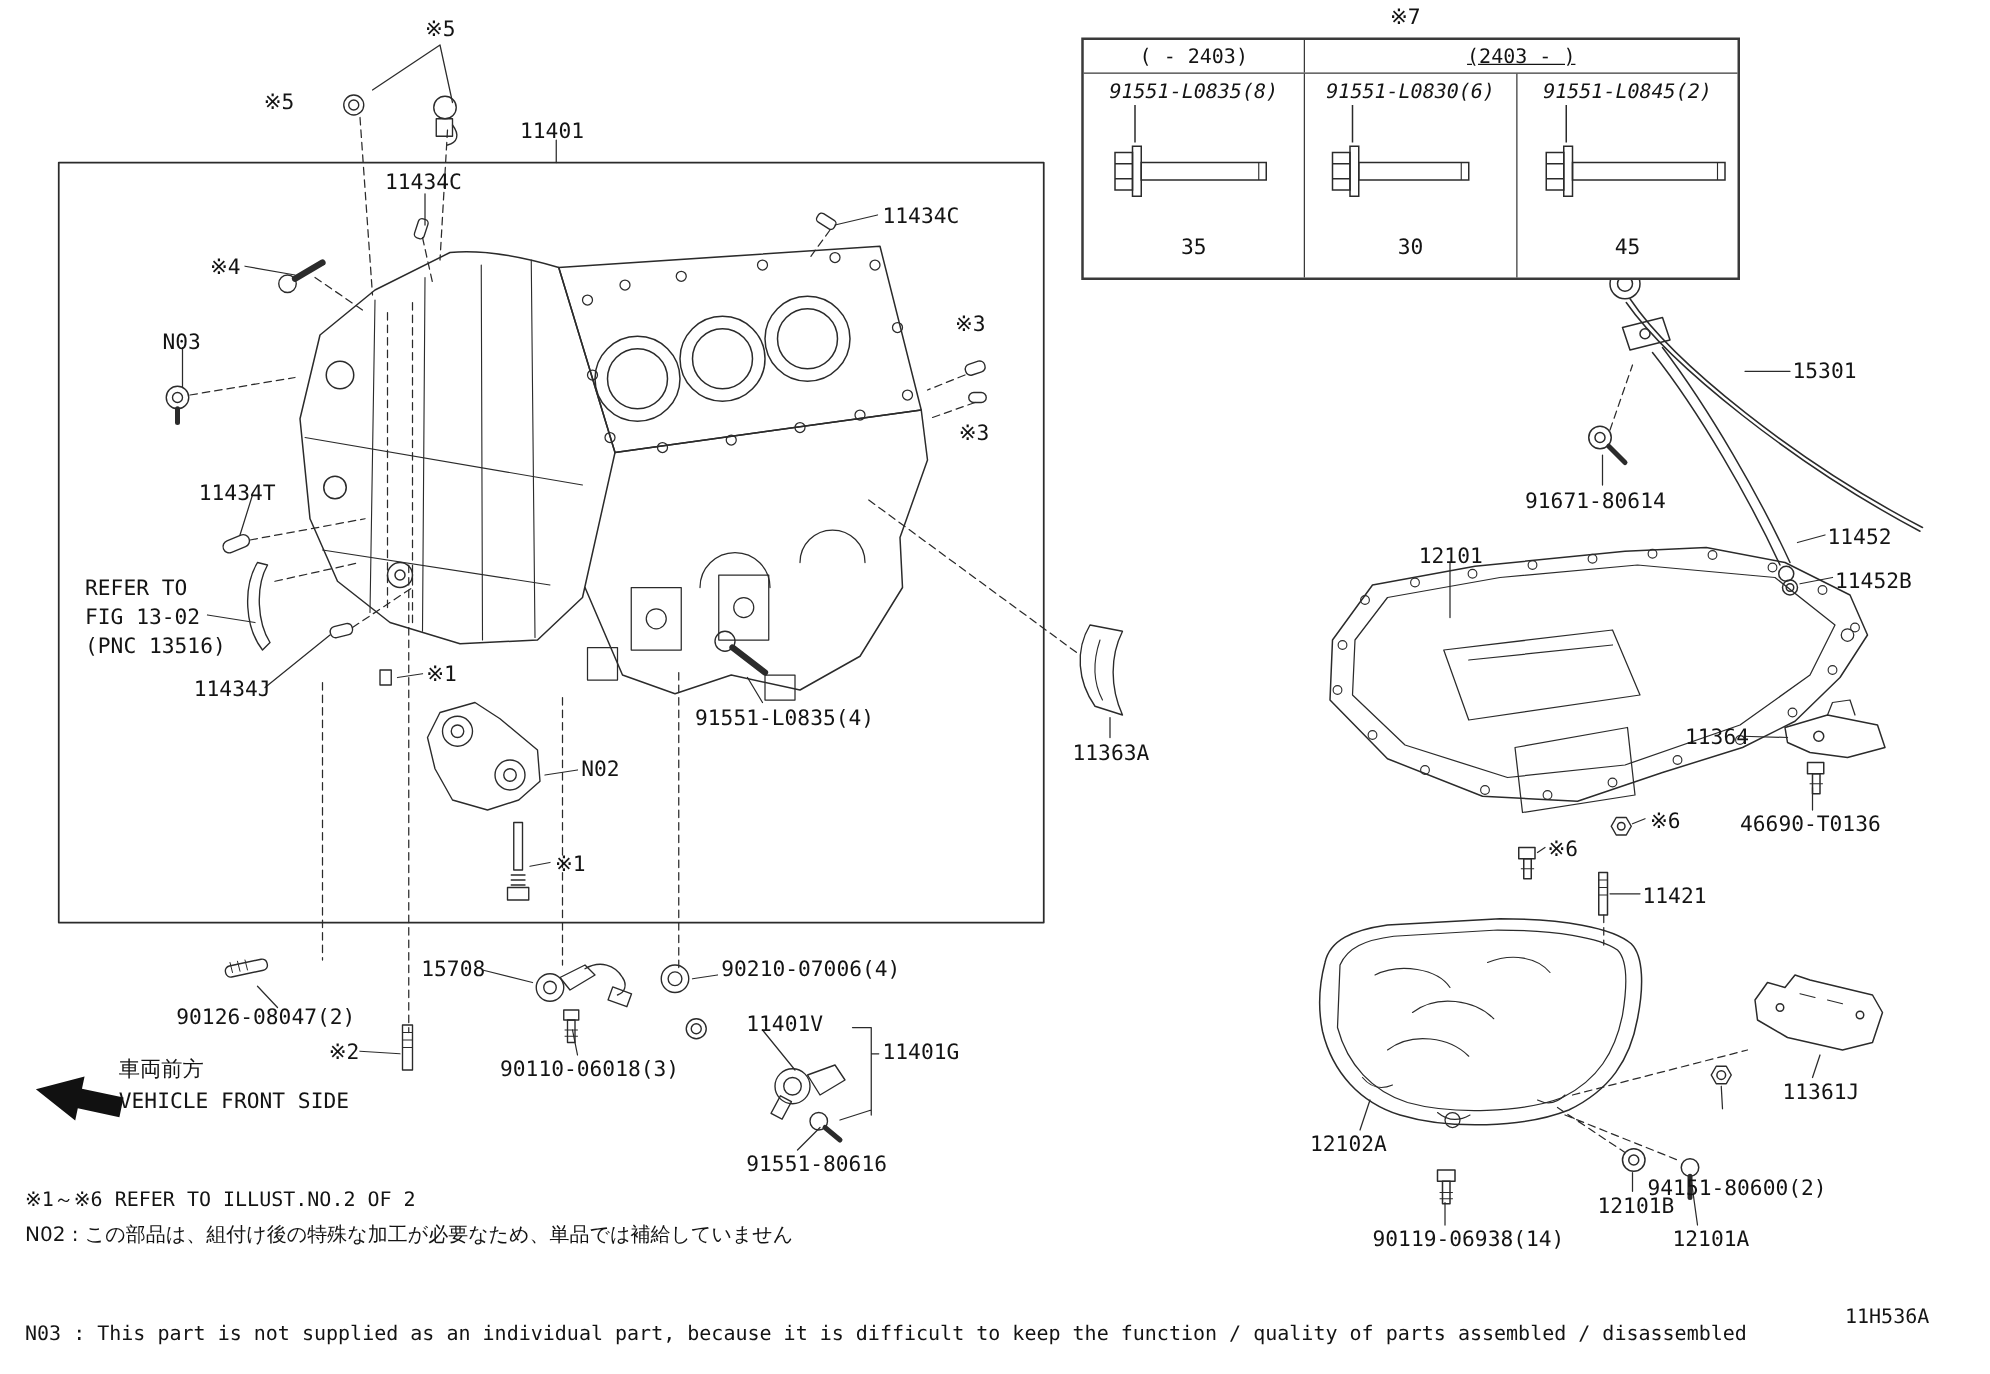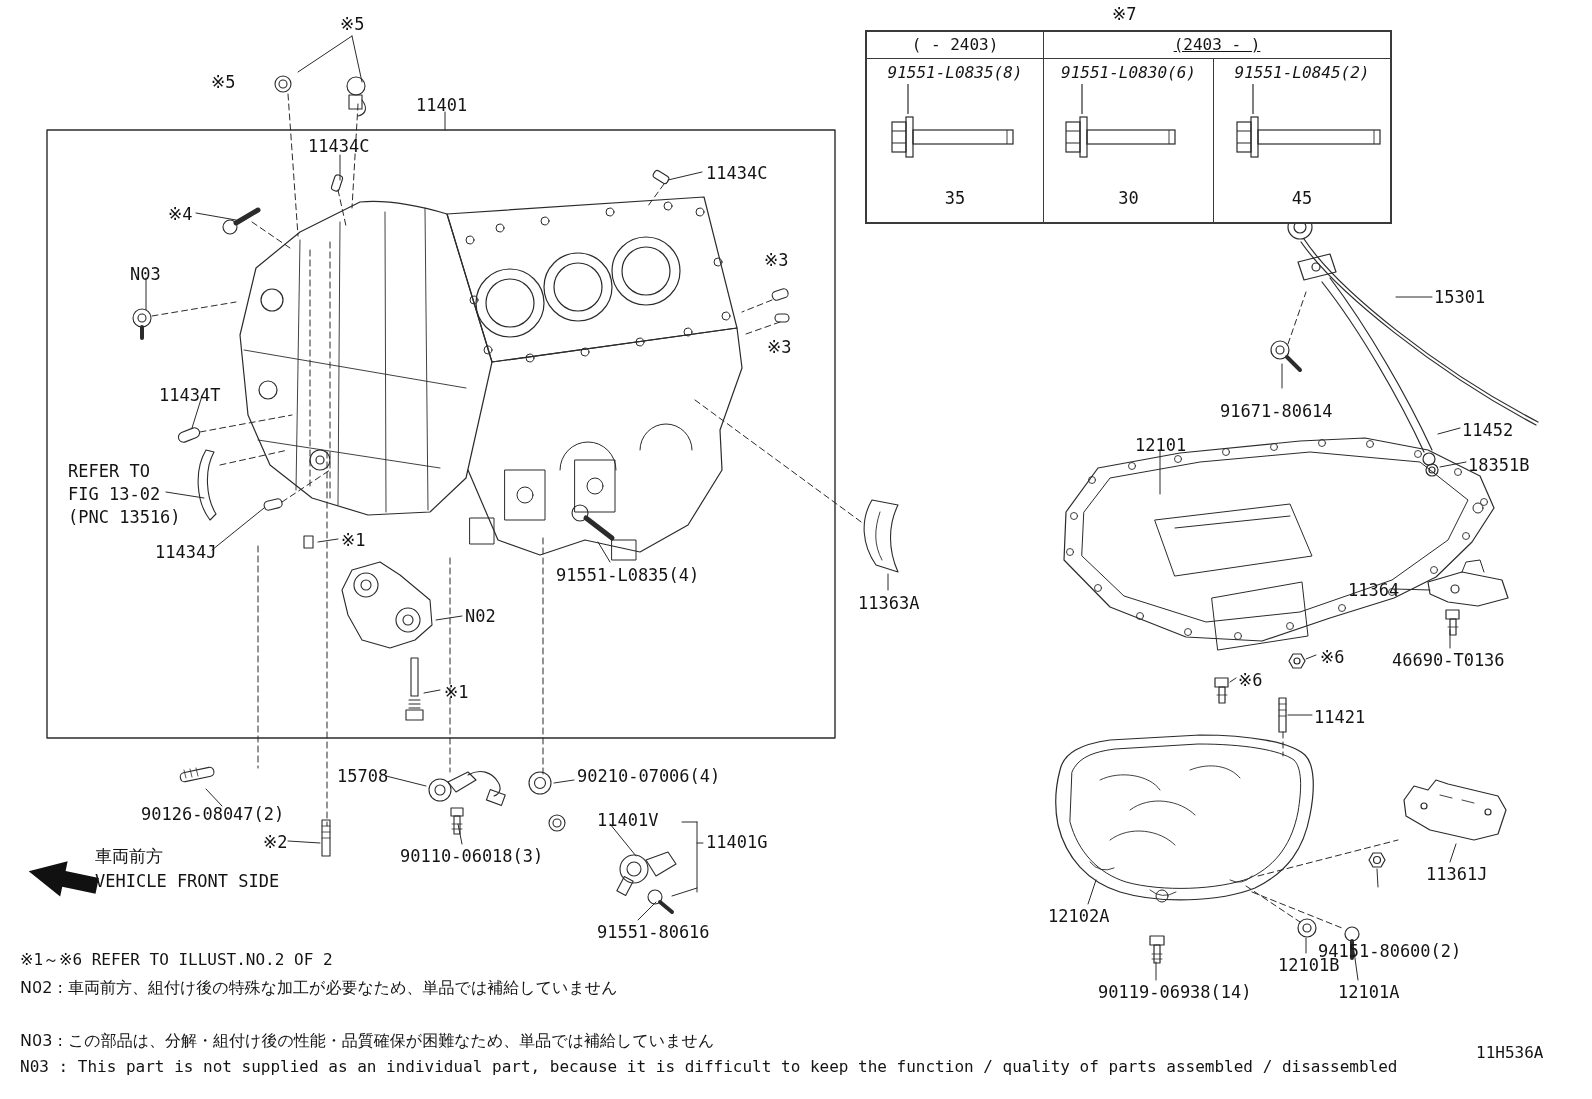--- a/index.html
+++ b/index.html
@@ -353,35 +353,34 @@
   <div class="lbl" style="left:141px;top:804px">90126-08047(2)</div>
   <div class="lbl" style="left:263px;top:832px">※2</div>
   <div class="lbl" style="left:597px;top:810px">11401V</div>
   <div class="lbl" style="left:706px;top:832px">11401G</div>
   <div class="lbl" style="left:400px;top:846px">90110-06018(3)</div>
   <div class="lbl jp" style="left:95px;top:846px">車両前方</div>
   <div class="lbl" style="left:95px;top:871px">VEHICLE FRONT SIDE</div>
   <div class="lbl" style="left:597px;top:922px">91551-80616</div>
 
   <div class="lbl" style="left:1434px;top:287px">15301</div>
-  <div class="lbl" style="left:1220px;top:401px">91671-80614</div>
+  <div class="lbl" style="left:1220px;top:391px">91671-80614</div>
   <div class="lbl" style="left:1135px;top:435px">12101</div>
   <div class="lbl" style="left:1462px;top:420px">11452</div>
-  <div class="lbl" style="left:1468px;top:455px">18351B</div>
+  <div class="lbl" style="left:1468px;top:455px">11452B</div>
   <div class="lbl" style="left:1348px;top:580px">11364</div>
   <div class="lbl" style="left:1392px;top:650px">46690-T0136</div>
   <div class="lbl" style="left:1320px;top:647px">※6</div>
   <div class="lbl" style="left:1238px;top:670px">※6</div>
   <div class="lbl" style="left:1314px;top:707px">11421</div>
   <div class="lbl" style="left:1048px;top:906px">12102A</div>
   <div class="lbl" style="left:1426px;top:864px">11361J</div>
   <div class="lbl" style="left:1318px;top:941px">94151-80600(2)</div>
   <div class="lbl" style="left:1098px;top:982px">90119-06938(14)</div>
   <div class="lbl" style="left:1278px;top:955px">12101B</div>
   <div class="lbl" style="left:1338px;top:982px">12101A</div>
 
   <div class="note" style="left:20px;top:950px">※1～※6  REFER TO ILLUST.NO.2 OF 2</div>
-  <div class="note jp" style="left:20px;top:978px">N02 : 車両前方、組付け後の特殊な加工が必要なため、単品では補給していません</div>
-  <div class="note jp" style="left:20px;top:1031px">N03 : この部品は、分解・組付け後の性能・品質確保が困難なため、単品では補給していません</div>
+  <div class="note jp" style="left:20px;top:978px">N02 : この部品は、組付け後の特殊な加工が必要なため、単品では補給していません</div>
   <div class="note" style="left:20px;top:1057px">N03 : This part is not supplied as an individual part, because it is difficult to keep the function / quality of parts  assembled / disassembled</div>
 
   <div class="figcode" style="position:absolute;left:1476px;top:1043px">11H536A</div>
 </div>
 
 </body></html>

